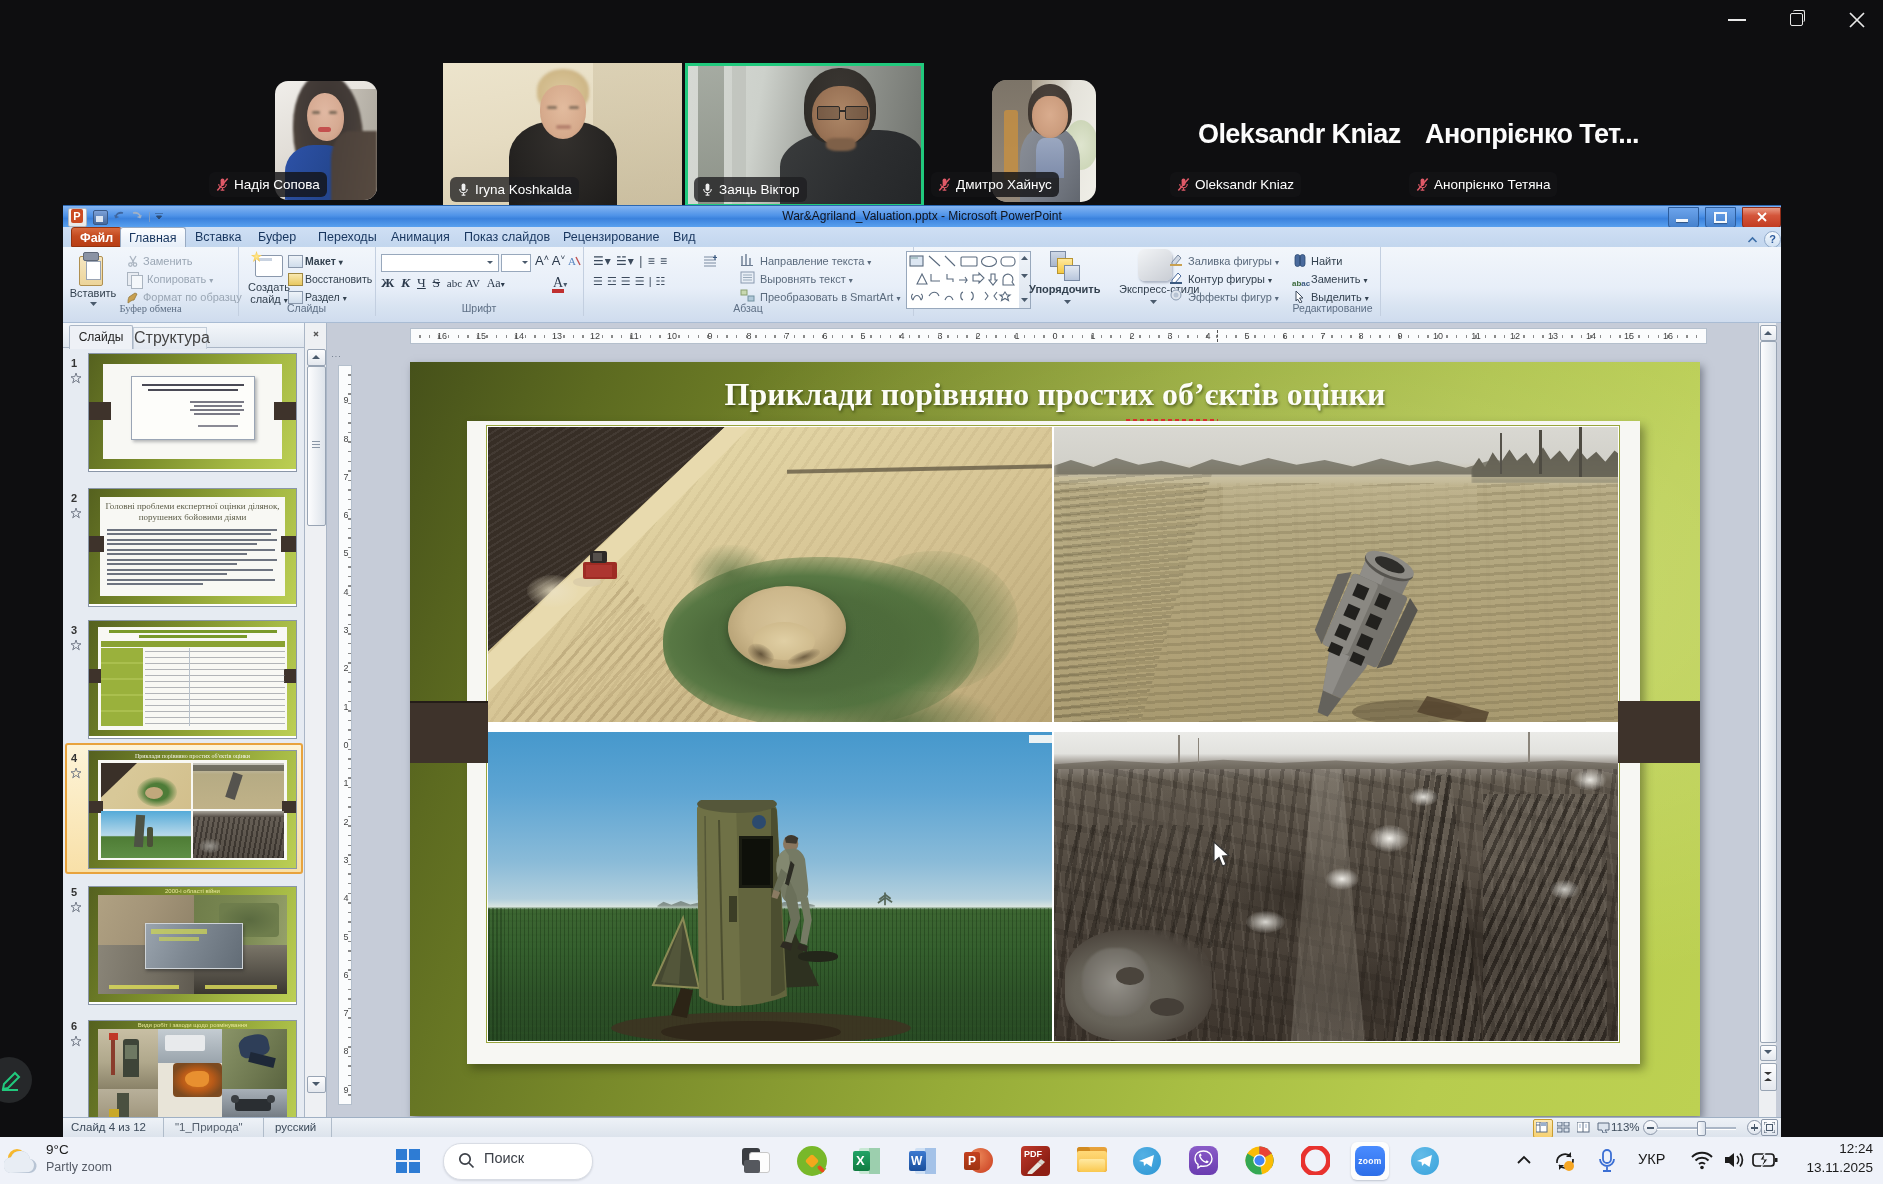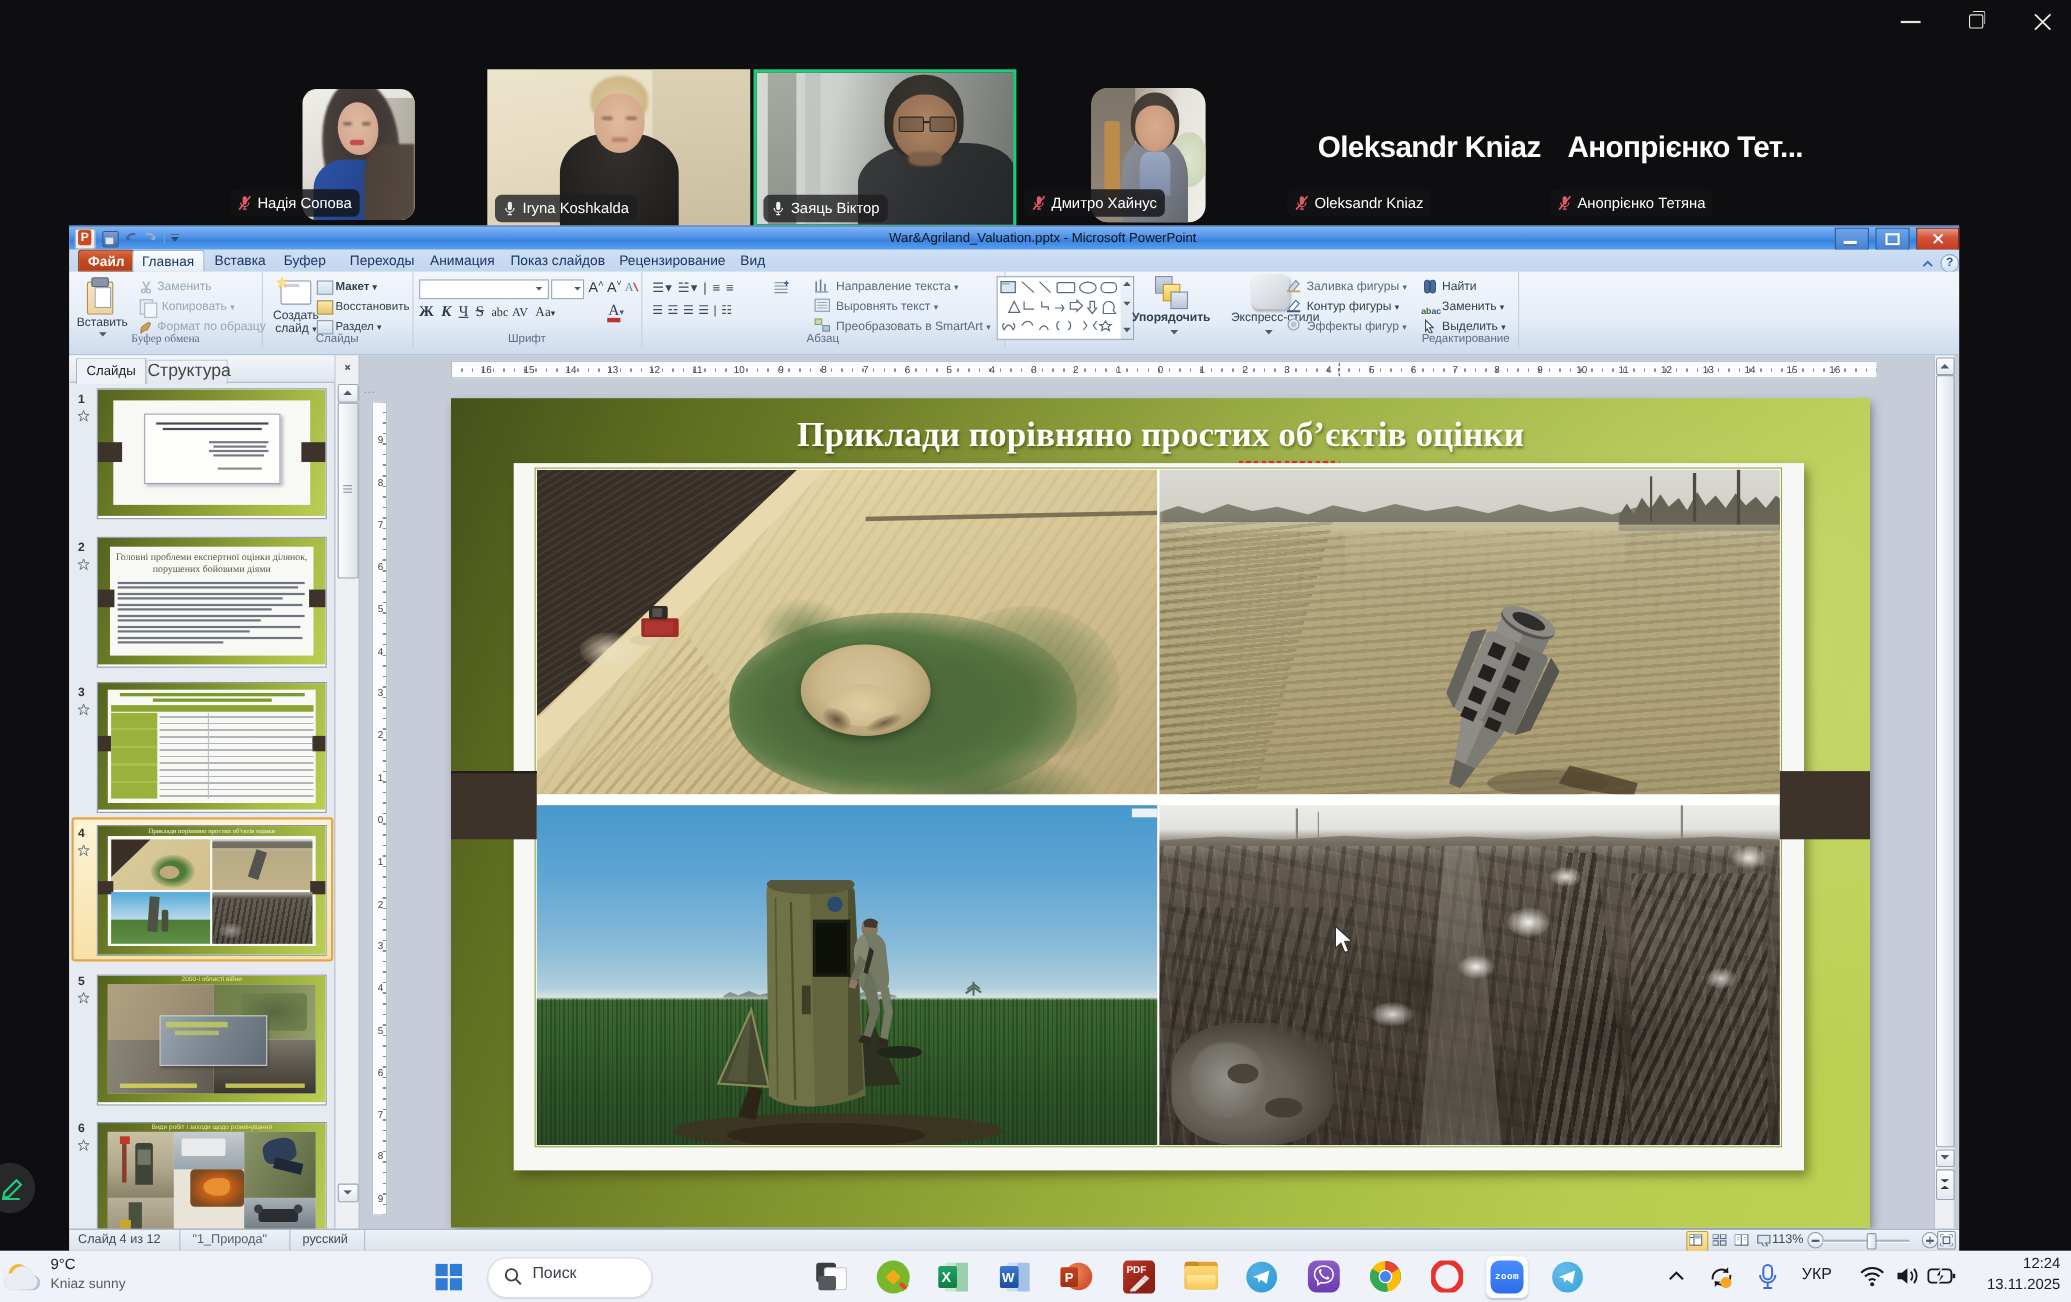--- a/index.html
+++ b/index.html
@@ -10,21 +10,21 @@
 .tile{position:absolute;top:63px;height:144px;background:#141416;overflow:hidden;}
 .nameplate{position:absolute;height:25px;background:rgba(20,20,22,.82);border-radius:6px;
   color:#fff;font-size:13.5px;line-height:25px;padding:0 7px 0 25px;white-space:nowrap;}
 .micico{position:absolute;left:6px;top:5px;width:15px;height:15px;}
 .bigname{position:absolute;color:#fcfcfc;font-weight:bold;font-size:27px;white-space:nowrap;letter-spacing:-0.6px;}
 
 #ppt{position:absolute;left:63px;top:205px;width:1718px;height:932px;background:#dde7f3;}
 #titlebar{position:absolute;left:0;top:0;width:1718px;height:22px;
   background:linear-gradient(#83b4f2 0%,#4f93e8 45%,#3b82dd 60%,#58a0ef 100%);
   border-top:1px solid #2a66b0;box-sizing:border-box;}
-#titletext{position:absolute;left:0;top:3px;width:1718px;text-align:center;font-size:12px;color:#10131c;padding-left:26px;}
+#titletext{position:absolute;left:0;top:3px;width:1718px;text-align:center;font-size:12px;color:#10131c;}
 #tabrow{position:absolute;left:0;top:22px;width:1718px;height:20px;
   background:linear-gradient(#cfdff4,#c2d6ee);}
 .tab{position:absolute;top:0px;height:20px;line-height:20px;font-size:12.5px;color:#17355e;
   padding:0 8px;}
 #ribbon{position:absolute;left:0;top:42px;width:1718px;height:76px;
   background:linear-gradient(#f2f6fb 0%,#e7eef8 55%,#d8e3f1 80%,#cfdcee 100%);
   border-bottom:1px solid #a9bcd4;box-sizing:border-box;}
 .grp{position:absolute;top:0;height:69px;border-right:1px solid #c3cfe0;}
 .grplabel{position:absolute;bottom:2px;width:100%;text-align:center;font-size:10.5px;color:#5e6f85;}
 .rtxt{font-size:11px;color:#33414f;white-space:nowrap;}
@@ -812,21 +812,21 @@
     </div>
   </div>
   <div id="taskbar">
 
     <svg class="abs" style="left:4px;top:8px;" width="34" height="32" viewBox="0 0 34 32">
       <circle cx="13" cy="13" r="9" fill="#f6b82e"></circle>
       <path d="M6 28a8 8 0 0 1 1-15.8A10 10 0 0 1 26 14a7 7 0 0 1-1 14z" fill="#b8c4d4"></path>
       <path d="M6 28a8 8 0 0 1 1-15.8A10 10 0 0 1 26 14a7 7 0 0 1-1 13z" fill="#e8edf4"></path>
     </svg>
     <div class="abs" style="left:46px;top:5px;font-size:13.5px;color:#1b1b1b;">9°C</div>
-    <div class="abs" style="left:46px;top:23px;font-size:12.5px;color:#555b66;">Kniaz sunny</div>
+    <div class="abs" style="left:46px;top:23px;font-size:12.5px;color:#555b66;">Partly zoom</div>
 
     <div class="abs" style="left:396px;top:12px;width:11px;height:11px;background:#2e7cd4;"></div>
     <div class="abs" style="left:409px;top:12px;width:11px;height:11px;background:#2e7cd4;"></div>
     <div class="abs" style="left:396px;top:25px;width:11px;height:11px;background:#2e7cd4;"></div>
     <div class="abs" style="left:409px;top:25px;width:11px;height:11px;background:#2e7cd4;"></div>
 
     <div class="abs" style="left:443px;top:6px;width:148px;height:35px;border-radius:18px;background:#fff;border:1px solid #d8dce4;box-shadow:0 1px 2px rgba(60,70,90,.15);"></div>
     <svg class="abs" style="left:458px;top:15px;" width="17" height="17" viewBox="0 0 17 17">
         <circle cx="7" cy="7" r="5.2" fill="none" stroke="#3c4048" stroke-width="1.7"></circle>
         <path d="M11 11l4.5 4.5" stroke="#3c4048" stroke-width="1.7"></path>
@@ -912,21 +912,21 @@
 
     <div class="abs" style="left:1301px;top:9px;width:29px;height:29px;">
       <svg width="29" height="29" viewBox="0 0 29 29">
           <ellipse cx="14.5" cy="14.5" rx="13" ry="13.5" fill="none" stroke="#e8322e" stroke-width="5"></ellipse>
           <ellipse cx="14.5" cy="14.5" rx="5.5" ry="9" fill="#eff2f9"></ellipse>
         </svg>
     </div>
 
     <div class="abs" style="left:1351px;top:5px;width:38px;height:38px;background:#fdfdfd;border-radius:6px;box-shadow:0 1px 2px rgba(80,90,110,.3);"></div>
     <div class="abs" style="left:1355px;top:9px;width:30px;height:30px;border-radius:8px;background:linear-gradient(#4a8cff,#2d6ee8);">
-      <div class="abs" style="left:3px;top:11px;width:24px;height:8px;color:#fff;font-size:8.5px;font-weight:bold;text-align:center;line-height:8px;letter-spacing:.3px;font-family:Liberation Mono, monospace;">zoom</div>
+      <div class="abs" style="left:3px;top:11px;width:24px;height:8px;color:#fff;font-size:8.5px;font-weight:bold;text-align:center;line-height:8px;letter-spacing:.3px;">zoom</div>
     </div>
 
     <div class="abs" style="left:1411px;top:10px;width:28px;height:28px;border-radius:50%;background:radial-gradient(circle at 35% 30%,#64bce8,#38a2dc);">
       <svg class="abs" style="left:5px;top:7px;" width="18" height="15" viewBox="0 0 18 15">
           <path d="M1 7L16 1l-2.5 12-5-3.5L6 12l-.5-4z" fill="#fff"></path>
         </svg>
     </div>
 
     <svg class="abs" style="left:1516px;top:17px;" width="16" height="12" viewBox="0 0 16 12">
         <path d="M2 9l6-6 6 6" fill="none" stroke="#1b1b1b" stroke-width="1.8"></path>

